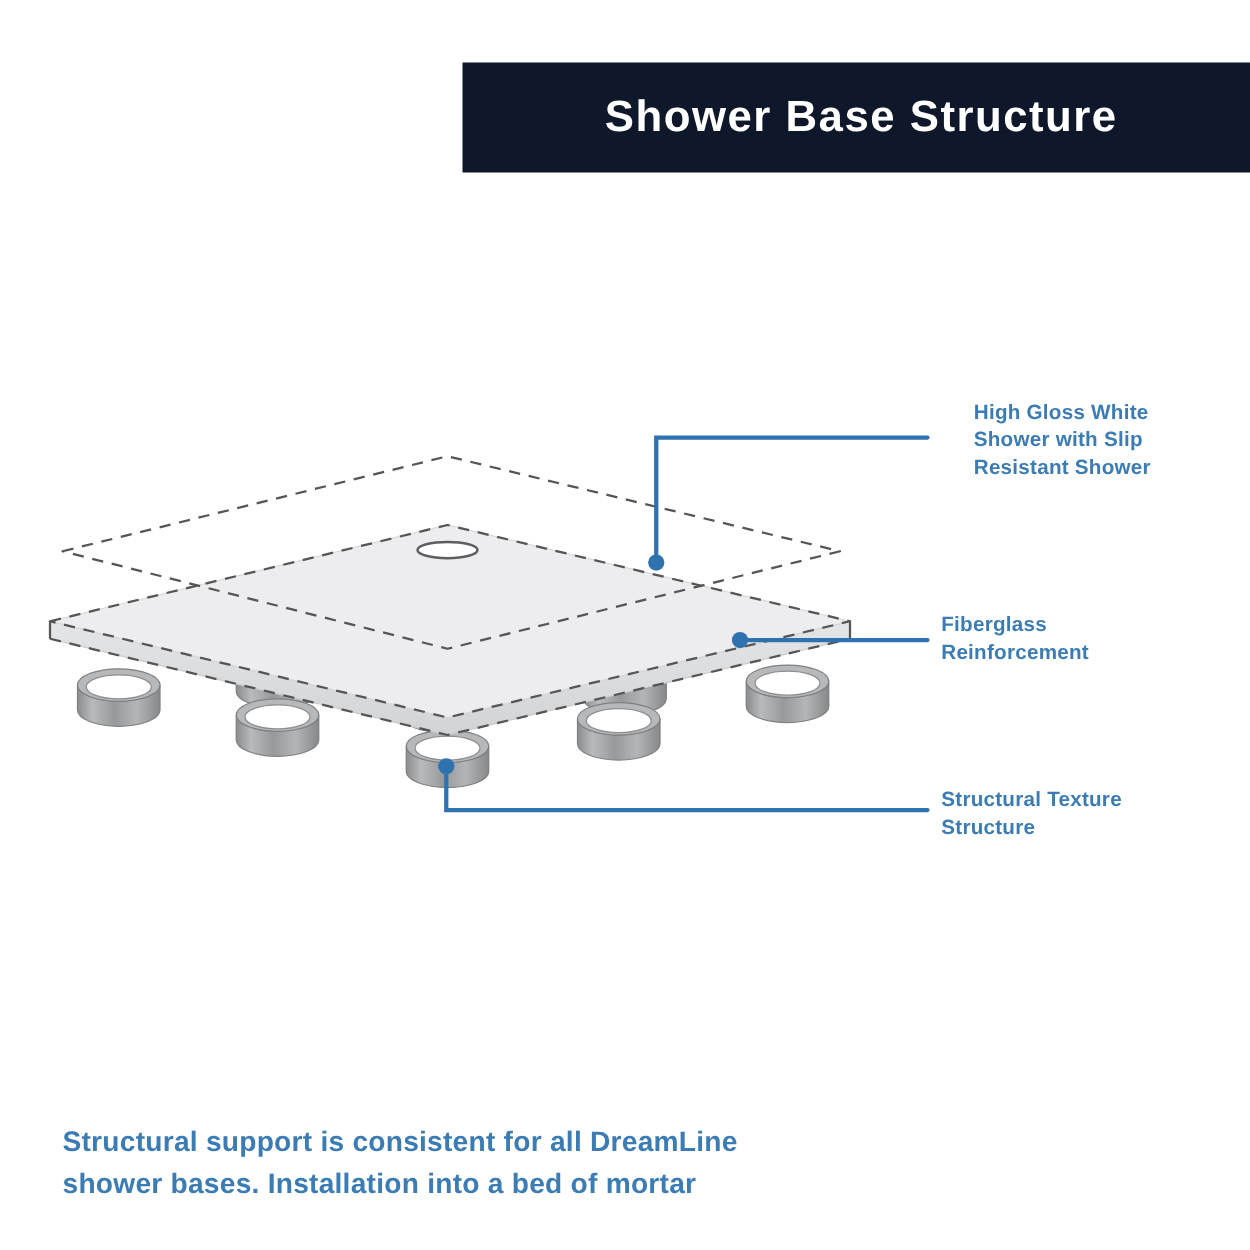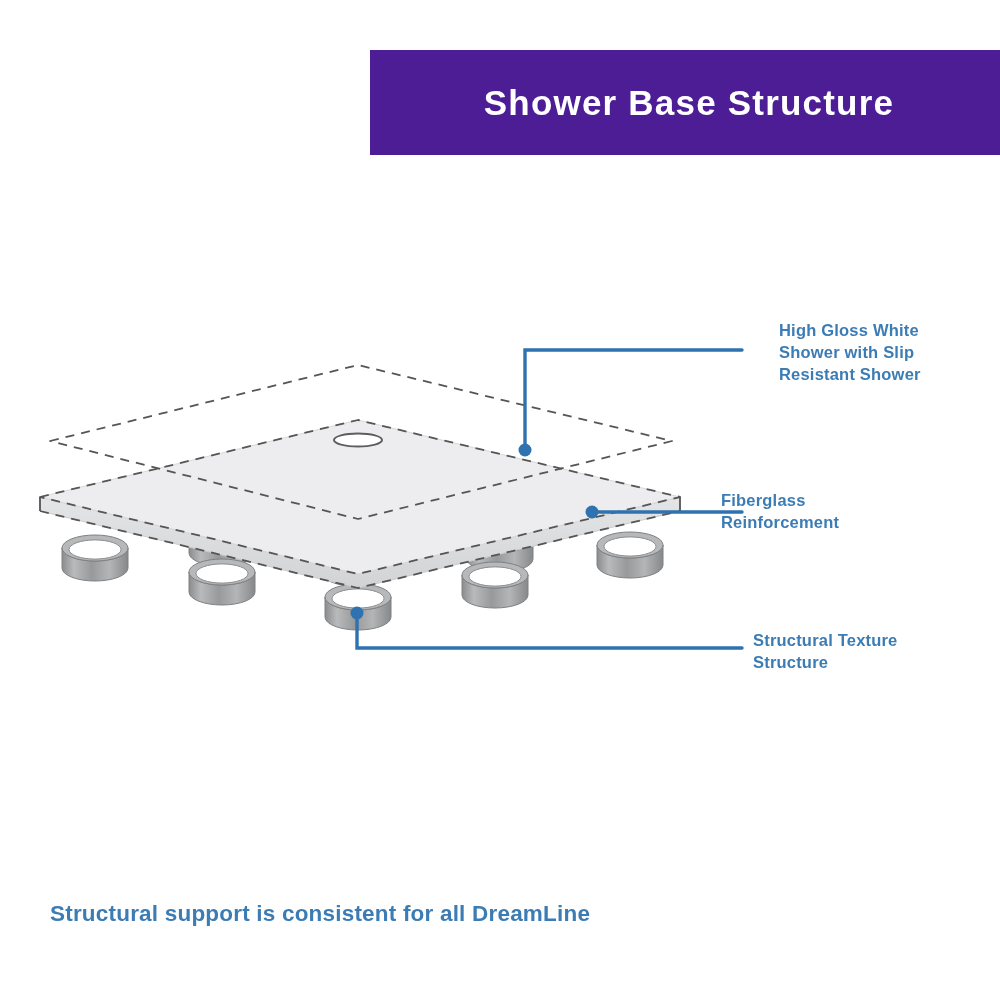--- a/index.html
+++ b/index.html
@@ -22,22 +22,22 @@
     height: 1000px;
     background: #ffffff;
   }
 
   
   .header-banner {
     position: absolute;
     left: 370px;
     top: 50px;
     width: 630px;
-    height: 105px;
-    background: #4c1d95;
+    height: 88px;
+    background: #0f172a;
     display: flex;
     align-items: center;
     justify-content: center;
     box-sizing: border-box;
     padding-left: 8px;
   }
   .header-title {
     color: #ffffff;
     font-size: 35px;
     font-weight: bold;
@@ -61,21 +61,21 @@
     color: #3c7cb5;
     font-size: 16.5px;
     font-weight: bold;
     line-height: 1.33;
     letter-spacing: 0.2px;
     font-family: "Liberation Sans", sans-serif;
     white-space: nowrap;
   }
   .callout .ln { display: block; }
   #callout-acrylic { left: 753px; top: 320px; margin-left: 26px; }
-  #callout-fiberglass { left: 721px; top: 490px; }
+  #callout-fiberglass { left: 753px; top: 490px; }
   #callout-support { left: 753px; top: 630px; }
 
   
   .footer-caption {
     position: absolute;
     left: 50px;
     top: 856px;
     width: 640px;
     color: #3c7cb5;
     font-size: 22.5px;
@@ -192,15 +192,16 @@
     <span class="ln">Reinforcement</span>
   </div>
 
   <div class="callout" id="callout-support">
     <span class="ln">Structural Texture</span>
     <span class="ln">Structure</span>
   </div>
 
   <div class="footer-caption">
     <span class="ln">Structural support is consistent for all DreamLine</span>
+    <span class="ln">shower bases. Installation into a bed of mortar</span>
   </div>
 
 </div>
 
 </body></html>

